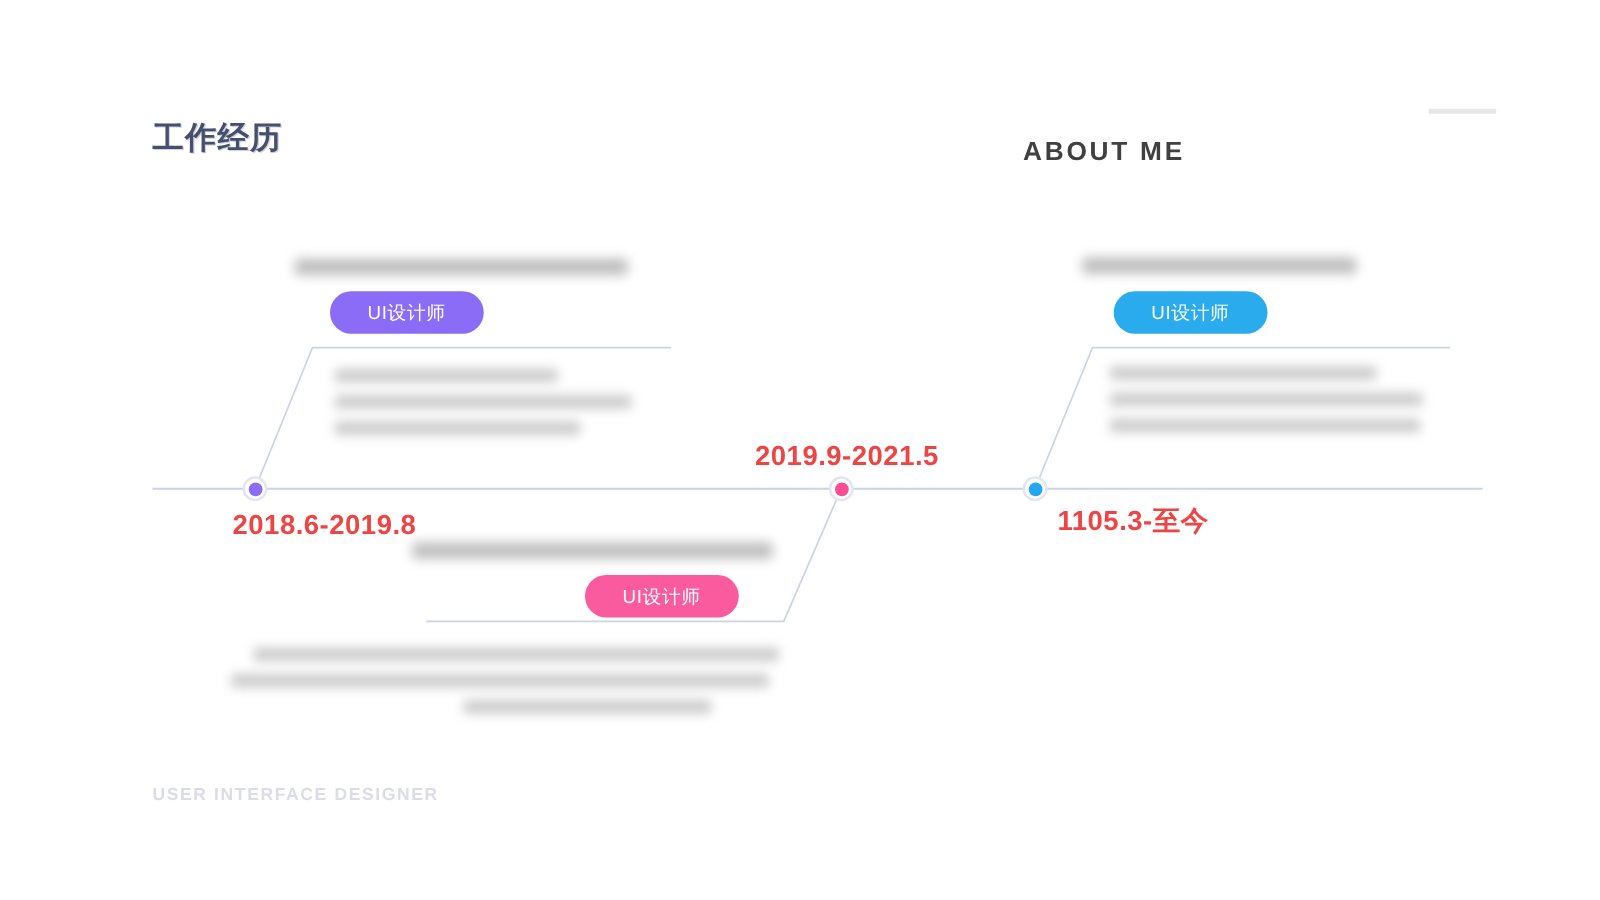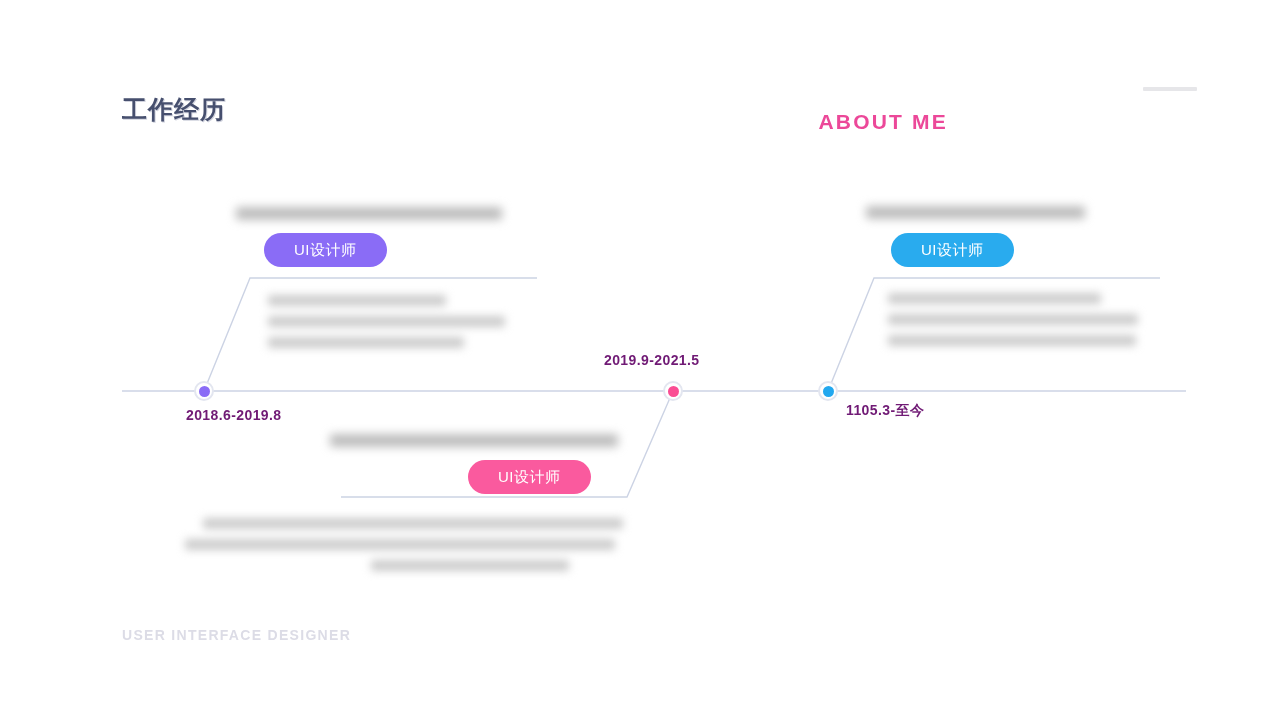--- a/index.html
+++ b/index.html
@@ -38,21 +38,21 @@
     background:#e6e6e9;
     border-radius:1px;
   }
 
   .about-me {
     position:absolute;
     right:84px; top:110px;
     font-size:21px;
     font-weight:bold;
     letter-spacing:2.2px;
-    color:#ec4899;
+    color:#404040;
     white-space:nowrap;
   }
 
   .footer-tag {
     position:absolute;
     left:122px; top:627px;
     font-size:14px;
     font-weight:bold;
     letter-spacing:1.3px;
     color:#dcdce6;
@@ -88,24 +88,24 @@
   .node.pink   i { background:#fa4d94; }
   .node.blue   i { background:#22a8ef; }
 
   .node-purple { left:194px; top:381px; }
   .node-pink   { left:663px; top:381px; }
   .node-blue   { left:818px; top:381px; }
 
   
   .date {
     position:absolute;
-    font-size:14px;
+    font-size:22px;
     font-weight:bold;
     letter-spacing:.4px;
-    color:#701a75;
+    color:#ef4444;
     white-space:nowrap;
   }
   .date-1 { left:186px; top:407px;text-align:center; }
   .date-2 { left:604px; top:352px; }
   .date-3 { left:846px; top:402px; }
 
   
   .badge {
     position:absolute;
     height:34px;

